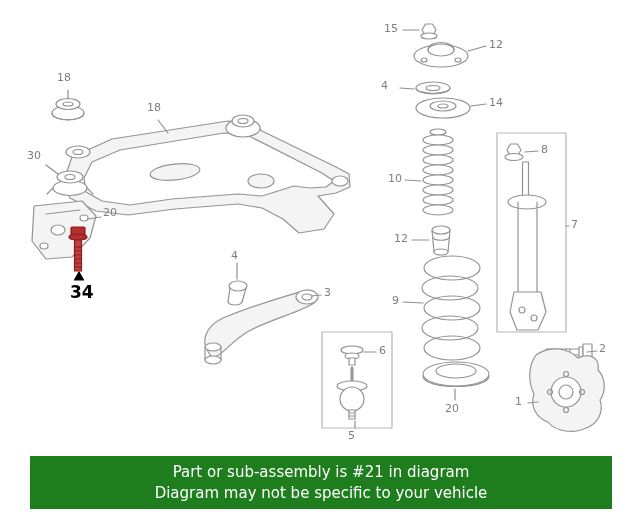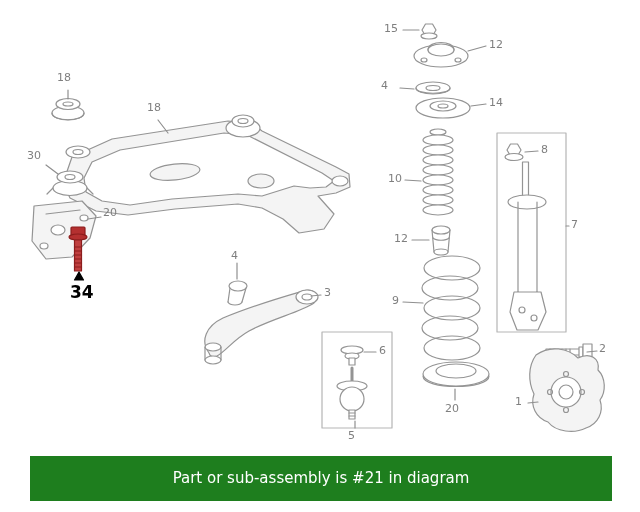--- a/index.html
+++ b/index.html
@@ -2,21 +2,21 @@
 <html><head>
 <meta charset="utf-8">
 <style>
   * { margin:0; padding:0; box-sizing:border-box; }
   html,body { background:#ffffff; }
   body { font-family:"DejaVu Sans","Liberation Sans",sans-serif; }
   .stage { position:relative; width:640px; height:512px; background:#ffffff; overflow:hidden; }
   .art { position:absolute; left:0; top:0; }
   .lbl { position:absolute; font-size:11px; color:#7f7f7f; line-height:1; white-space:nowrap; }
   .lbl.hl { font-size:17px; font-weight:bold; color:#000000; }
-  .banner { position:absolute; left:30px; top:456px; width:582px; height:45px;
+  .banner { position:absolute; left:30px; top:456px; width:582px; height:53px;
             display:flex; flex-direction:column; align-items:center; justify-content:center;
             text-align:center; font-size:15px; line-height:21px; }
 </style>
 </head>
 <body>
 
 <div class="stage">
 
   <svg class="art" width="640" height="512" viewBox="0 0 640 512" fill="none" stroke="#949494" stroke-width="1.2" stroke-linejoin="round" stroke-linecap="round">
 
@@ -229,15 +229,16 @@
   <div class="lbl" style="left:394px;top:233px">12</div>
   <div class="lbl" style="left:392px;top:295px">9</div>
   <div class="lbl" style="left:445px;top:403px">20</div>
   <div class="lbl" style="left:541px;top:144px">8</div>
   <div class="lbl" style="left:571px;top:219px">7</div>
   <div class="lbl" style="left:599px;top:343px">2</div>
   <div class="lbl" style="left:515px;top:396px">1</div>
 
   <div class="banner" style="background: rgb(30, 126, 30); color: rgb(255, 255, 255);">
     <div>Part or sub-assembly is #21 in diagram</div>
+    <div>Diagram may not be specific to your vehicle</div>
   </div>
 
 </div>
 
 </body></html>

